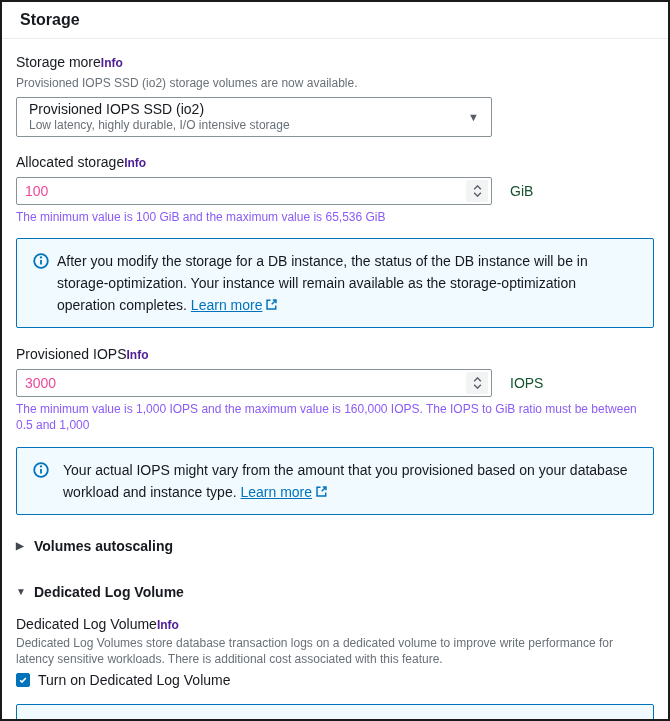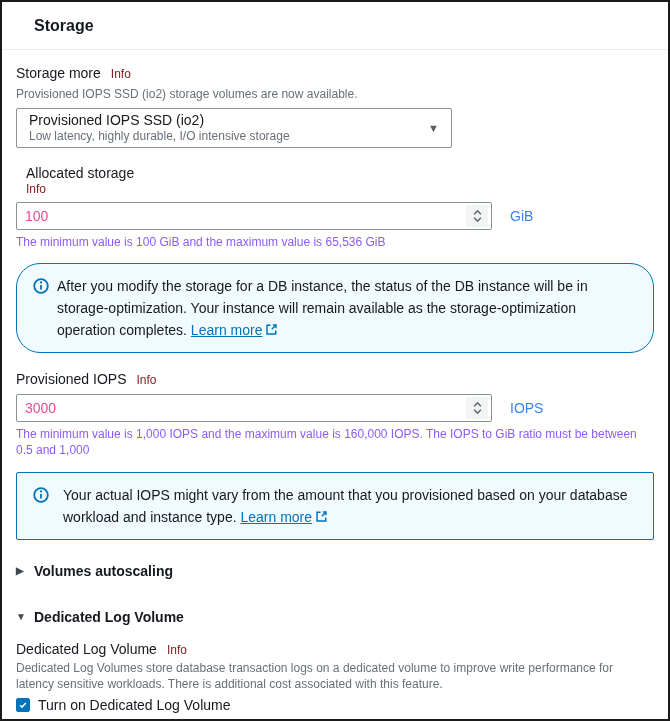--- a/index.html
+++ b/index.html
@@ -9,60 +9,60 @@
     width: 670px;
   }
   .panel {
     width: 670px;
     height: 721px;
     border: 2px solid #1a1a1a;
     background: #fff;
     overflow: hidden;
   }
   .panel-header {
-    height: 48px;
-    display: flex;
-    align-items: center;
-    padding: 0 32px;
+    height: 37px;
+    display: flex;
+    align-items: center;
+    padding: 0 18px;
     border-bottom: 1px solid #eaeded;
     background: #fff;
   }
   .panel-header h2 {
     font-size: 16px;
     font-weight: bold;
     color: #16191f;
   }
   .panel-body { padding: 14px 14px 10px 14px; }
 
   .label-row { display: flex; align-items: baseline; margin-bottom: 4px; }
   .field-label { font-size: 14px; line-height: 18px; color: #16191f; }
   .info-link {
     font-size: 12px;
-    font-weight: normal;
-    color: #7f1d1d;
-    margin-left: 10px;
+    font-weight: bold;
+    color: #4c1d95;
+    margin-left: 0;
     text-decoration: none;
     cursor: pointer;
   }
   .desc {
     font-size: 12px;
     line-height: 16px;
     color: #687078;
     margin-bottom: 6px;
   }
   .helper {
     font-size: 12px;
     line-height: 16px;
     color: #8b5cf6;
     margin-top: 4px;
   }
 
   
   .select {
-    width: 436px;
+    width: 476px;
     height: 40px;
     border: 1px solid #879196;
     border-radius: 2px;
     background: #fff;
     display: flex;
     align-items: center;
     padding: 4px 12px;
     cursor: pointer;
     margin-bottom: 16px;
   }
@@ -99,40 +99,40 @@
     height: 22px;
     background: #f2f3f3;
     border-radius: 2px;
     display: flex;
     flex-direction: column;
     align-items: center;
     justify-content: center;
     gap: 2px;
     cursor: pointer;
   }
-  .unit { font-size: 14px; color: #3b82f6; margin-left: 18px; }
+  .unit { font-size: 14px; color: #14532d; margin-left: 18px; }
 
   
   .alert {
     border: 1px solid #0073bb;
     border-radius: 2px;
     background: #f1faff;
     padding: 11px 16px;
     display: flex;
     align-items: flex-start;
   }
   .alert .icon-cell { flex: none; margin: 3px 8px 0 0; line-height: 0; }
   .alert-text { font-size: 14px; line-height: 22px; color: #16191f; }
   .alert a {
     color: #0073bb;
     text-decoration: underline;
     cursor: pointer;
   }
   .ext-icon { display: inline-block; vertical-align: -1px; margin-left: 3px; line-height: 0; }
-  .alert-1 { margin: 13px 0 17px 0; border-radius: 24px; }
+  .alert-1 { margin: 13px 0 17px 0; }
   .alert-2 { margin: 14px 0 22px 0; gap: 6px; }
   .alert-3 { margin-top: 15px; padding: 13px 16px; }
 
   
   .expander {
     display: flex;
     align-items: center;
     font-size: 14px;
     line-height: 18px;
     font-weight: bold;
@@ -185,21 +185,21 @@
       <div class="select">
         <div class="select-text">
           <div class="select-value">Provisioned IOPS SSD (io2)</div>
           <div class="select-subtitle">Low latency, highly durable, I/O intensive storage</div>
         </div>
         <span class="caret">▼</span>
       </div>
     </div>
 
     <div>
-      <div class="label-row" style="margin-bottom:6px;flex-direction:column;">
+      <div class="label-row" style="margin-bottom:6px;">
         <span class="field-label">Allocated storage</span>
         <a class="info-link">Info</a>
       </div>
       <div class="input-row">
         <div class="num-input-wrap">
           <input class="num-input" type="text" value="100" style="">
           <div class="stepper">
             <span style="line-height:0;"><svg width="9" height="5" viewBox="0 0 10 6">
                   <path d="M1 5 L5 1 L9 5" fill="none" stroke="#545b64" stroke-width="1.6"></path>
                 </svg></span>

